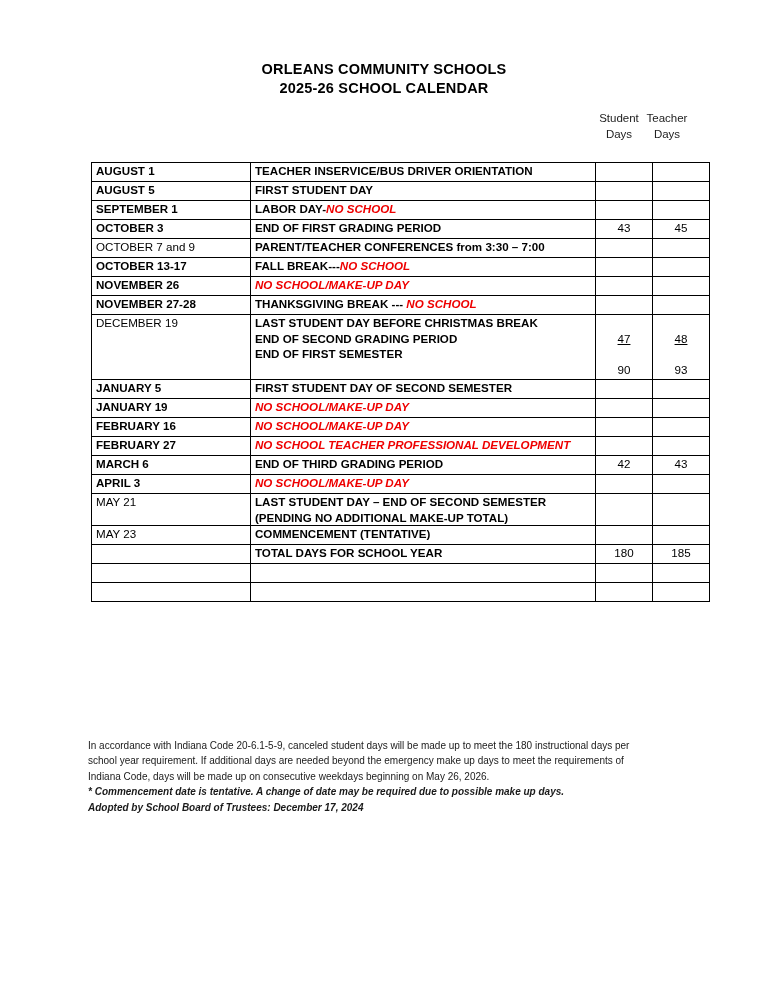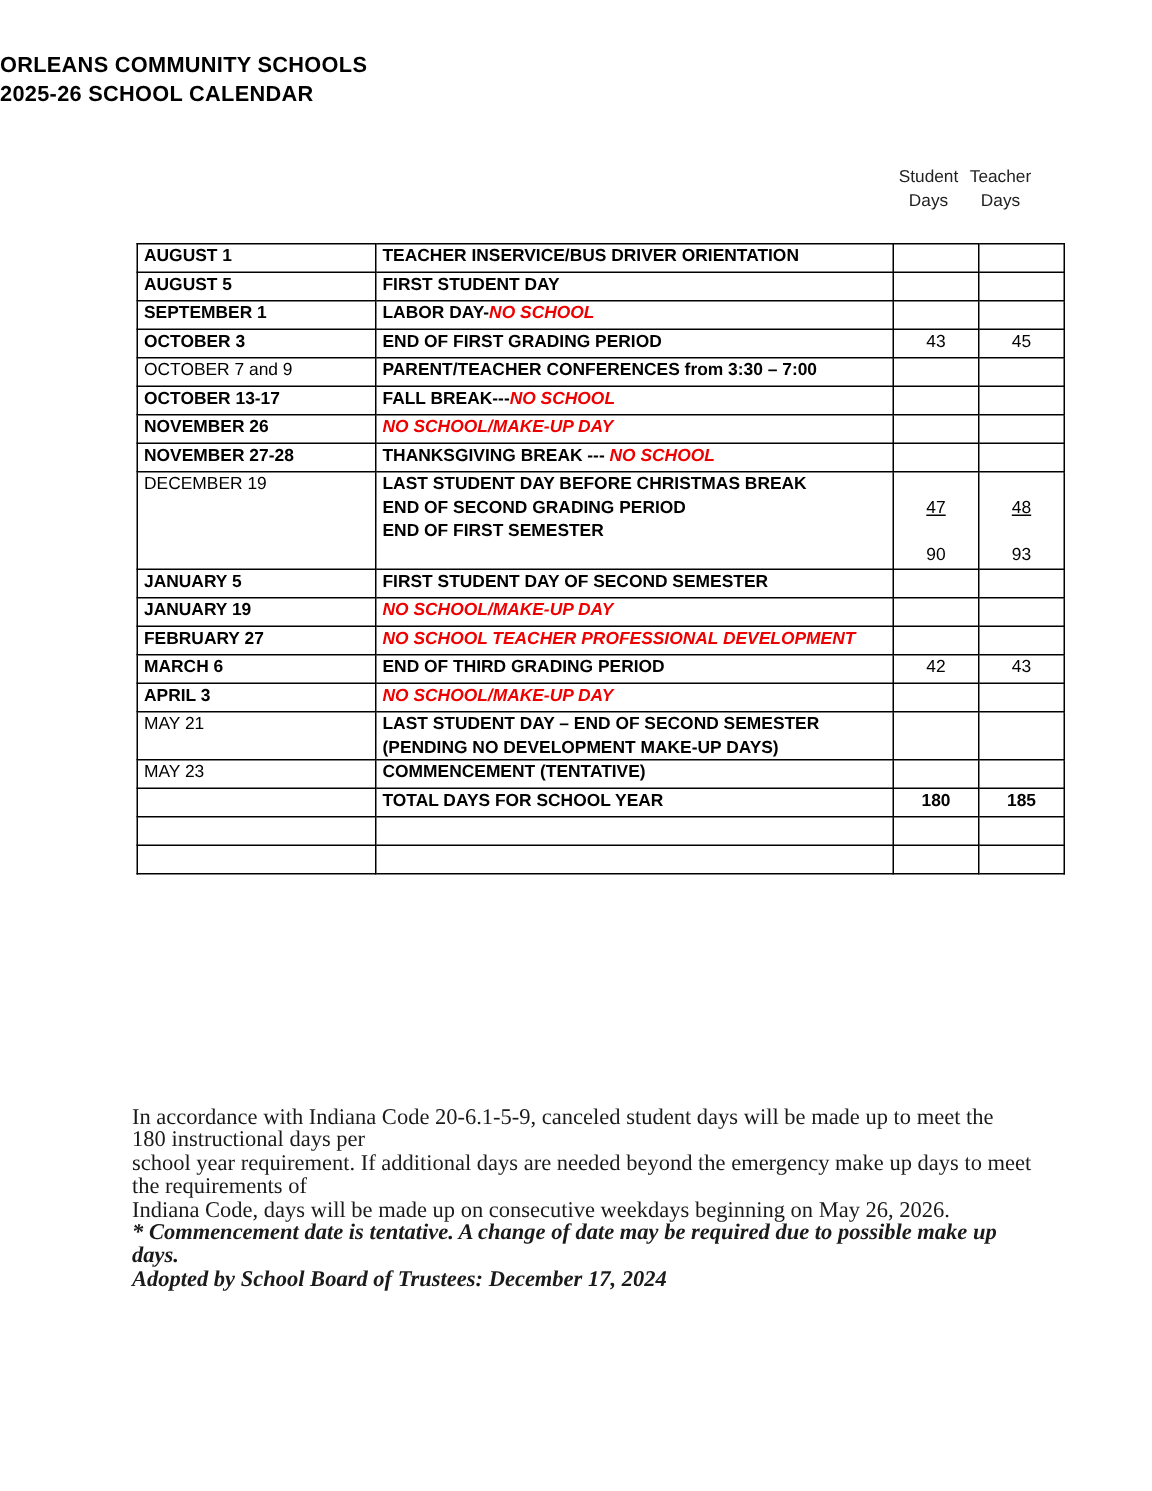--- a/index.html
+++ b/index.html
@@ -20,24 +20,24 @@
   .page {
     position: relative;
     width: 768px;
     height: 994px;
     box-sizing: border-box;
   }
 
   
   .title-block {
     position: absolute;
-    top: 35px;
+    top: 60px;
     left: 0;
     width: 768px;
-    text-align: left;
+    text-align: center;
   }
   .title-line {
     font-size: 14.5px;
     font-weight: bold;
     letter-spacing: 0.2px;
     line-height: 19px;
   }
 
   
   .col-headers {
@@ -102,21 +102,21 @@
   }
 
   
   .c-sd, .c-td {
     font-size: 11.6px;
     font-weight: normal;
     text-align: center;
     vertical-align: top;
     padding-top: 1px;
   }
-  .c-sd.bold, .c-td.bold { font-weight: bold; margin-top: 16px; }
+  .c-sd.bold, .c-td.bold { font-weight: normal; margin-top: 16px; }
 
   .num-stack {
     display: block;
     line-height: 14px;
   }
   .num-top {
     display: block;
     text-decoration: underline;
   }
   .num-bot { display: block; margin-top: 17px; }
@@ -131,24 +131,23 @@
   tr.r-may21 td { height: 30px; }
   tr.r-may22 td { height: 68px; }
   tr.r-empty td { height: 18px; }
 
   
   .footnote {
     position: absolute;
     top: 738px;
     left: 88px;
     width: 600px;
-    font-size: 15px;
+    font-size: 10px;
     line-height: 15.4px;
     color: #1a1a1a;
-    font-family: Liberation Serif, serif;
   }
   .footnote p {
     margin: 0;
   }
   .fn-bold-italic {
     font-weight: bold;
     font-style: italic;
   }
 </style>
 </head>
@@ -251,20 +250,26 @@
         <td class="c-sd"></td>
         <td class="c-td"></td>
       </tr>
       <tr class="r-std">
         <td class="c-date">JANUARY 19</td>
         <td class="c-event"><span class="blk"></span><span class="red">NO SCHOOL/MAKE-UP DAY</span></td>
         <td class="c-sd"></td>
         <td class="c-td"></td>
       </tr>
       <tr class="r-std">
+        <td class="c-date">FEBRUARY 16</td>
+        <td class="c-event"><span class="blk"></span><span class="red">NO SCHOOL/MAKE-UP DAY</span></td>
+        <td class="c-sd"></td>
+        <td class="c-td"></td>
+      </tr>
+      <tr class="r-std">
         <td class="c-date">FEBRUARY 27</td>
         <td class="c-event"><span class="blk"></span><span class="red">NO SCHOOL TEACHER PROFESSIONAL DEVELOPMENT</span></td>
         <td class="c-sd"></td>
         <td class="c-td"></td>
       </tr>
       <tr class="r-std">
         <td class="c-date">MARCH 6</td>
         <td class="c-event"><span class="blk">END OF THIRD GRADING PERIOD</span><span class="red"></span></td>
         <td class="c-sd">42</td>
         <td class="c-td">43</td>
@@ -273,21 +278,21 @@
         <td class="c-date">APRIL 3</td>
         <td class="c-event"><span class="blk"></span><span class="red">NO SCHOOL/MAKE-UP DAY</span></td>
         <td class="c-sd"></td>
         <td class="c-td"></td>
       </tr>
 
       <tr class="r-may21">
         <td class="c-date light">MAY 21</td>
         <td class="c-event">
           <span class="ev-line">LAST STUDENT DAY – END OF SECOND SEMESTER</span>
-          <span class="ev-line">(PENDING NO DEVELOPMENT MAKE-UP DAYS)</span>
+          <span class="ev-line">(PENDING NO ADDITIONAL MAKE-UP TOTAL)</span>
         </td>
         <td class="c-sd"></td>
         <td class="c-td"></td>
       </tr>
 
 
       <tr class="r-std">
         <td class="c-date light">MAY 23</td>
         <td class="c-event">COMMENCEMENT (TENTATIVE)</td>
         <td class="c-sd"></td>

